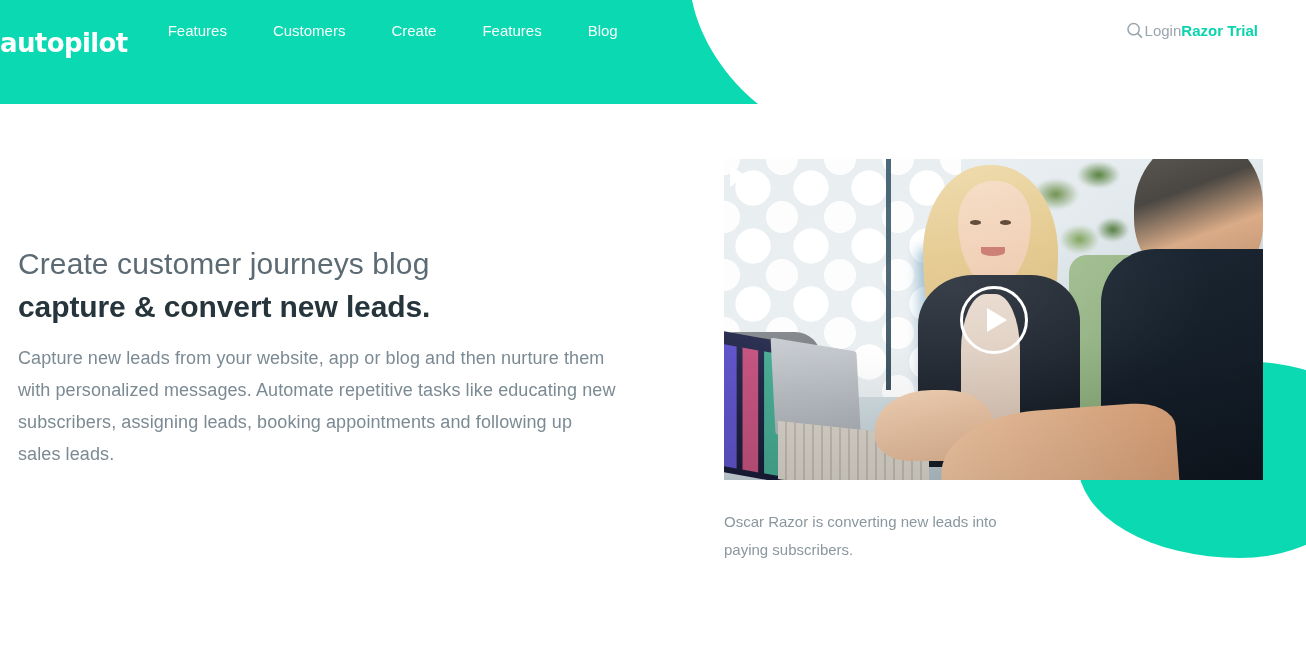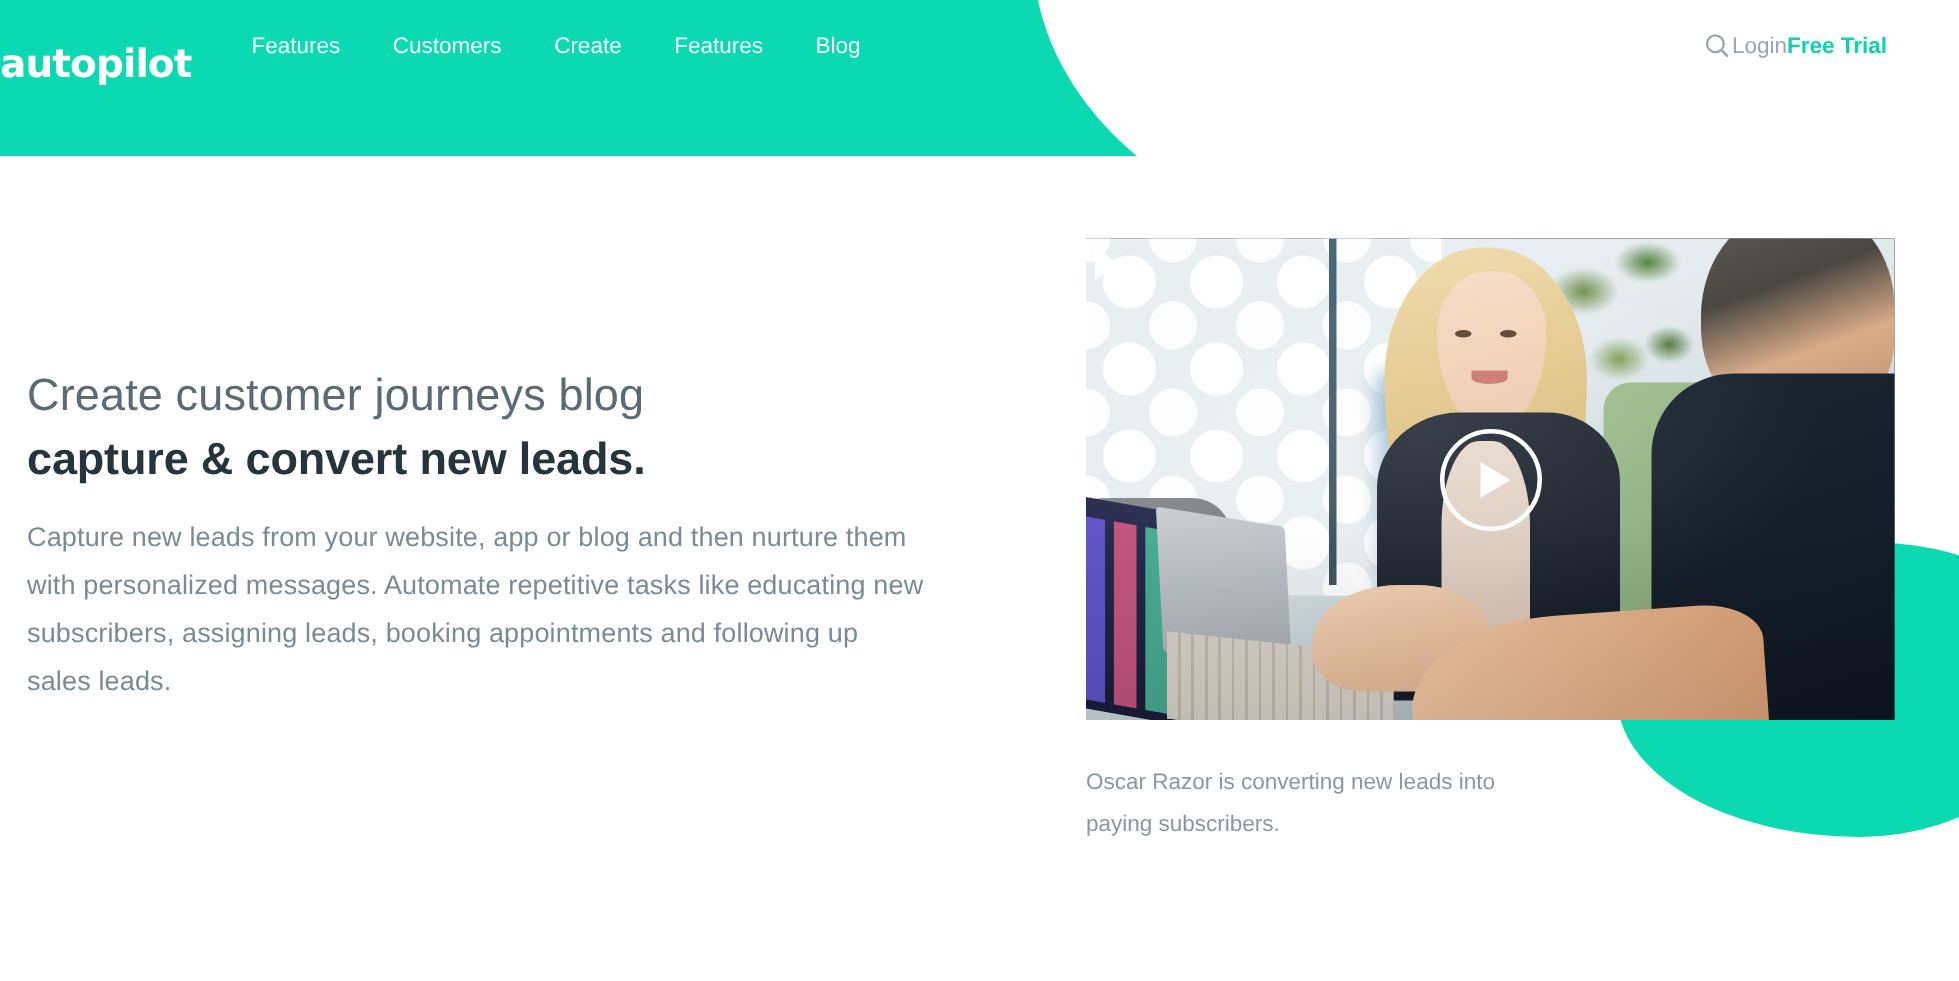--- a/index.html
+++ b/index.html
@@ -82,21 +82,21 @@
     position: relative;
     top: 13px;
     cursor: pointer;
     user-select: none;
   }
 
   
   .nav {
     display: flex;
     align-items: center;
-    gap: 35px;
+    gap: 46px;
     position: relative;
     top: 1px;
     justify-content: center;
   }
   .nav-link {
     color: #ffffff;
     font-size: 15px;
     line-height: 1;
     text-decoration: none;
     cursor: pointer;
@@ -454,21 +454,21 @@
         <a class="nav-link">Features</a>
         <a class="nav-link">Blog</a>
       </nav>
 
       <div class="header-right">
         <svg class="search-icon" viewBox="0 0 20 20" xmlns="http://www.w3.org/2000/svg">
           <circle cx="8.6" cy="8.2" r="5.6" fill="none" stroke="#9aa6ad" stroke-width="1.5"></circle>
           <line x1="12.8" y1="12.5" x2="16.4" y2="16.2" stroke="#9aa6ad" stroke-width="1.7" stroke-linecap="round"></line>
         </svg>
         <a class="login-link">Login</a>
-        <a class="freetrial-link">Free Trial</a>
+        <a class="freetrial-link">Razor Trial</a>
       </div>
 
     </div>
   </div>
 
   <div class="hero-left">
     <h1 class="headline-1">Create customer journeys blog</h1>
     <h1 class="headline-2">capture &amp; convert new leads.</h1>
     <p class="hero-body">Capture new leads from your website, app or blog and then nurture them with personalized messages. Automate repetitive tasks like educating new subscribers, assigning leads, booking appointments and following up sales leads.</p>
   </div>

